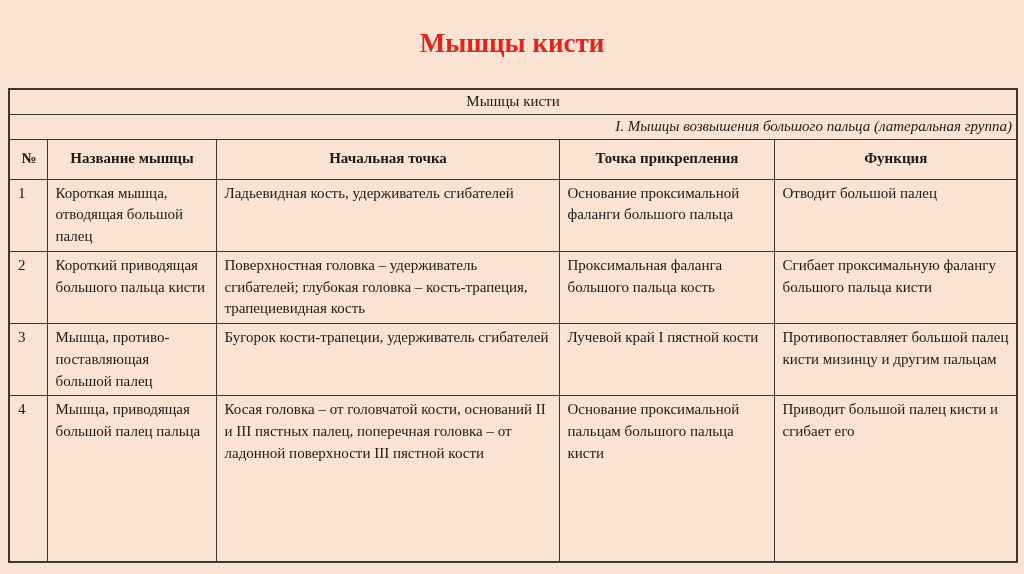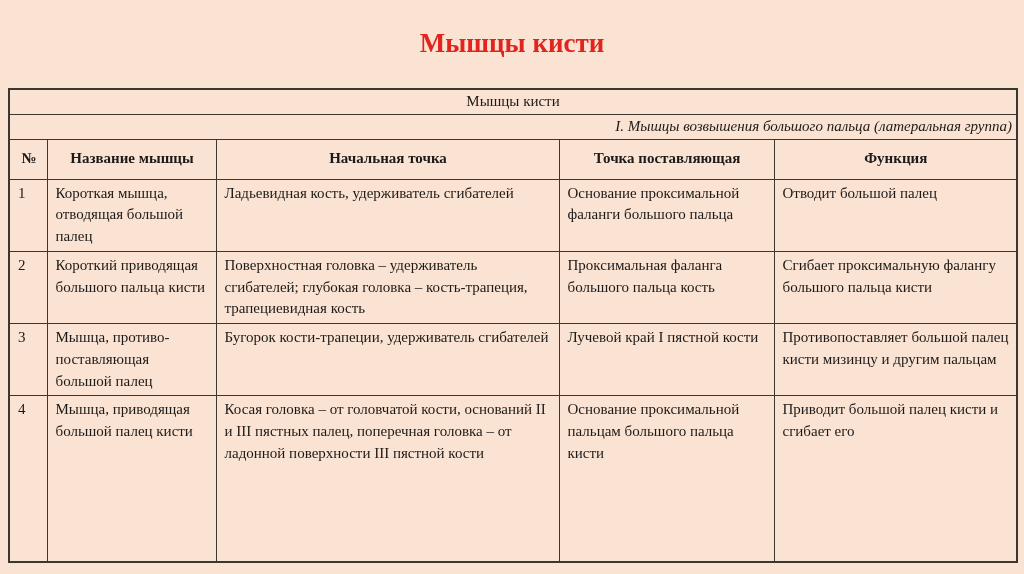--- a/index.html
+++ b/index.html
@@ -86,21 +86,21 @@
     <tr class="band">
       <td colspan="5">Мышцы кисти</td>
     </tr>
     <tr class="band band-group">
       <td colspan="5">I. Мышцы возвышения большого пальца (латеральная группа)</td>
     </tr>
     <tr class="head">
       <th>№</th>
       <th>Название мышцы</th>
       <th>Начальная точка</th>
-      <th>Точка поставляющая</th>
+      <th>Точка прикрепления</th>
       <th>Функция</th>
     </tr>
     <tr class="r1">
       <td class="num">1</td>
       <td>Короткая мышца, отводящая большой палец</td>
       <td>Ладьевидная кость, удерживатель сгибателей</td>
       <td>Основание проксимальной фаланги большого пальца</td>
       <td>Отводит большой палец</td>
     </tr>
     <tr class="r2">
@@ -112,19 +112,19 @@
     </tr>
     <tr class="r3">
       <td class="num">3</td>
       <td>Мышца, противо­поставляющая большой палец</td>
       <td>Бугорок кости-трапеции, удерживатель сгибателей</td>
       <td>Лучевой край I пястной кости</td>
       <td>Противопоставляет большой палец кисти мизинцу и другим пальцам</td>
     </tr>
     <tr class="r4">
       <td class="num">4</td>
-      <td>Мышца, приводящая большой палец кисти</td>
+      <td>Мышца, приводящая большой палец пальца</td>
       <td>Косая головка – от головчатой кости, оснований II и III пястных палец, поперечная головка – от ладонной поверхности III пястной кости</td>
       <td>Основание проксимальной пальцам большого пальца кисти</td>
       <td>Приводит большой палец кисти и сгибает его</td>
     </tr>
   </tbody>
 </table>
 
 </body></html>

